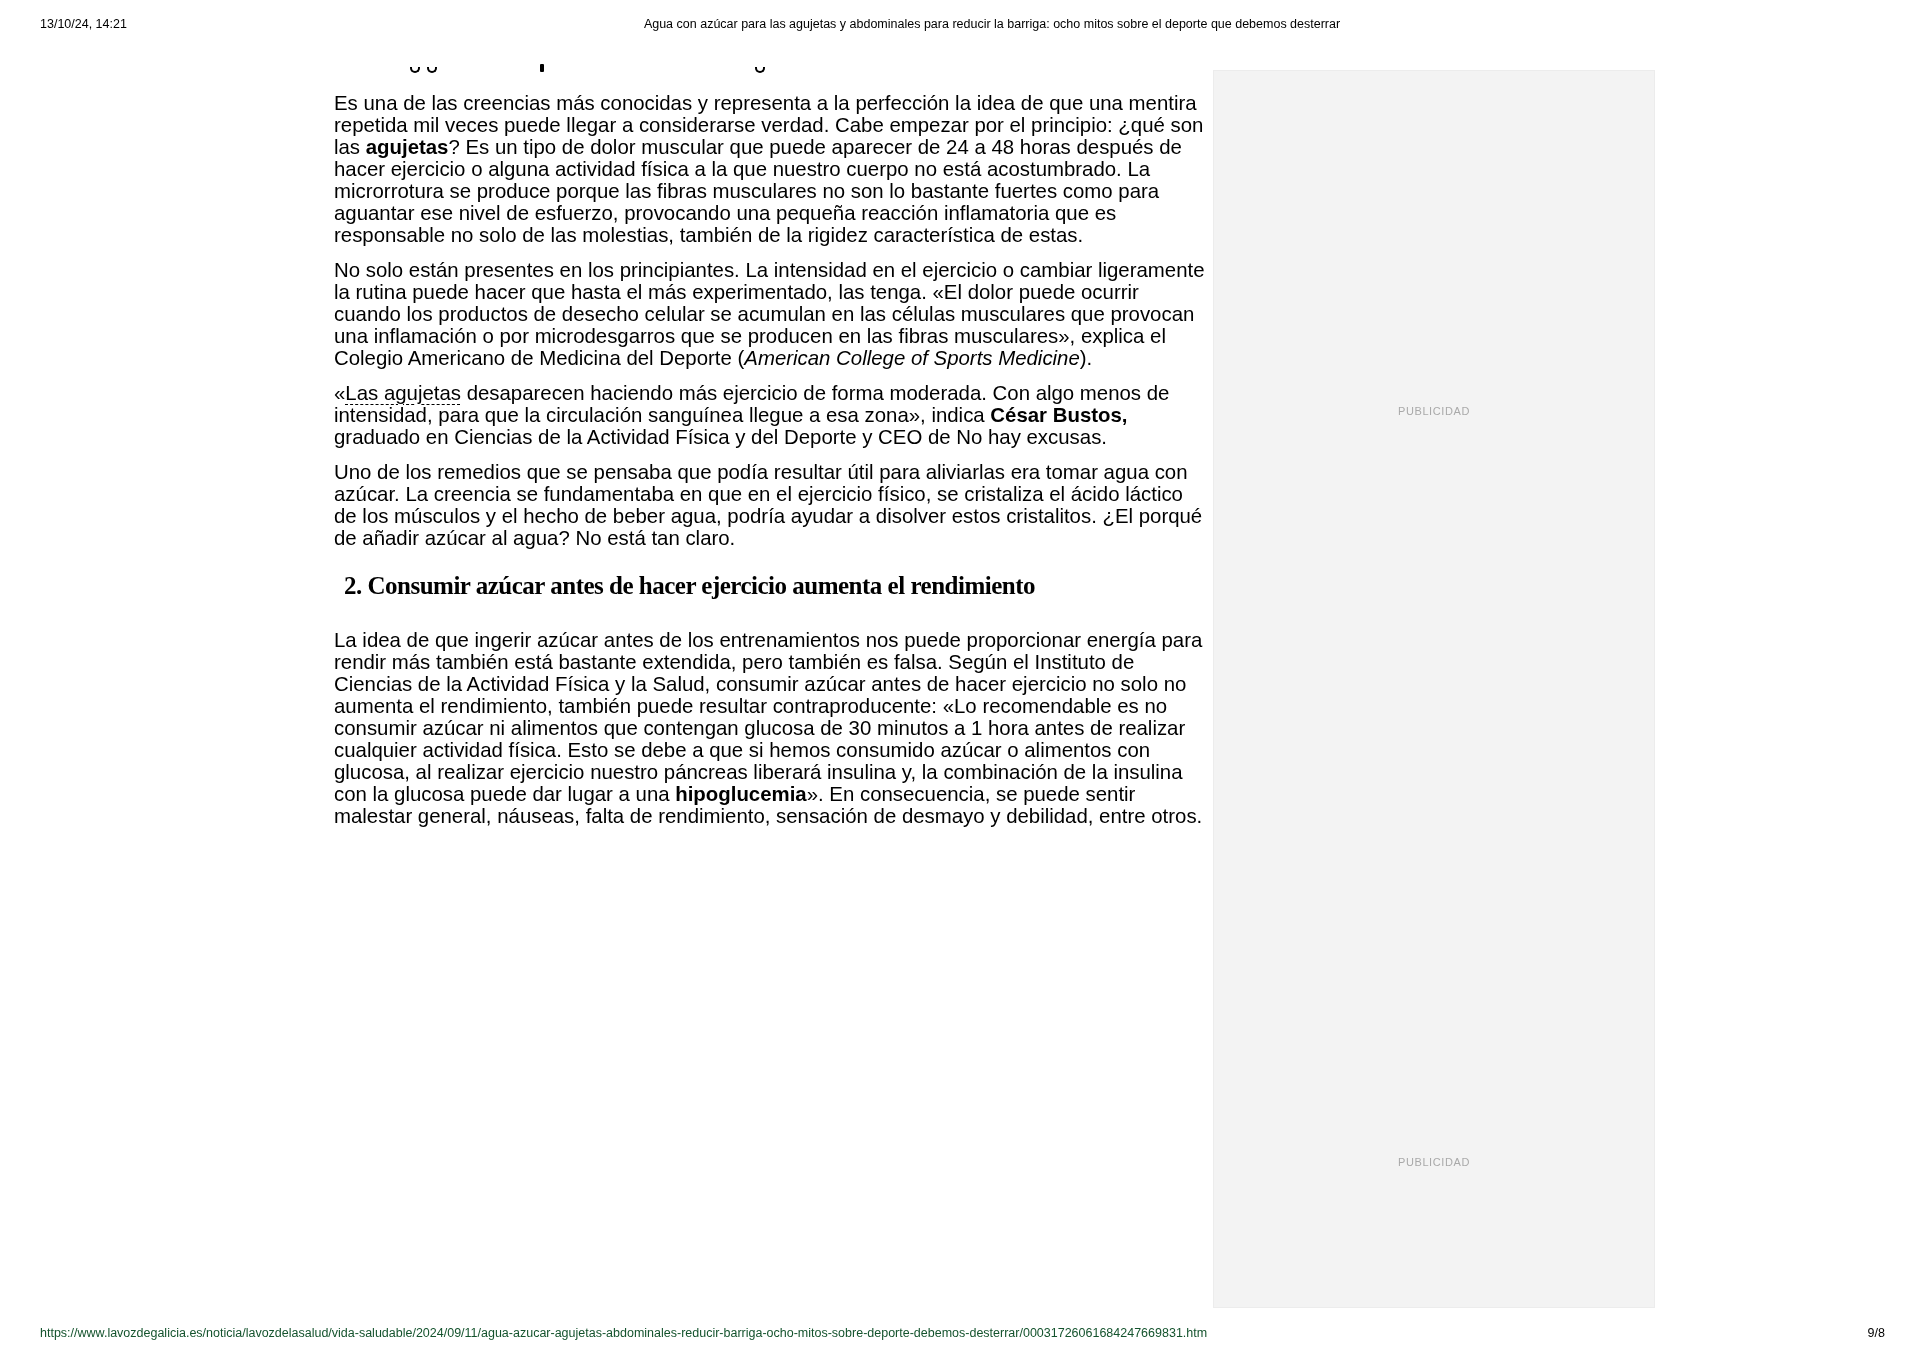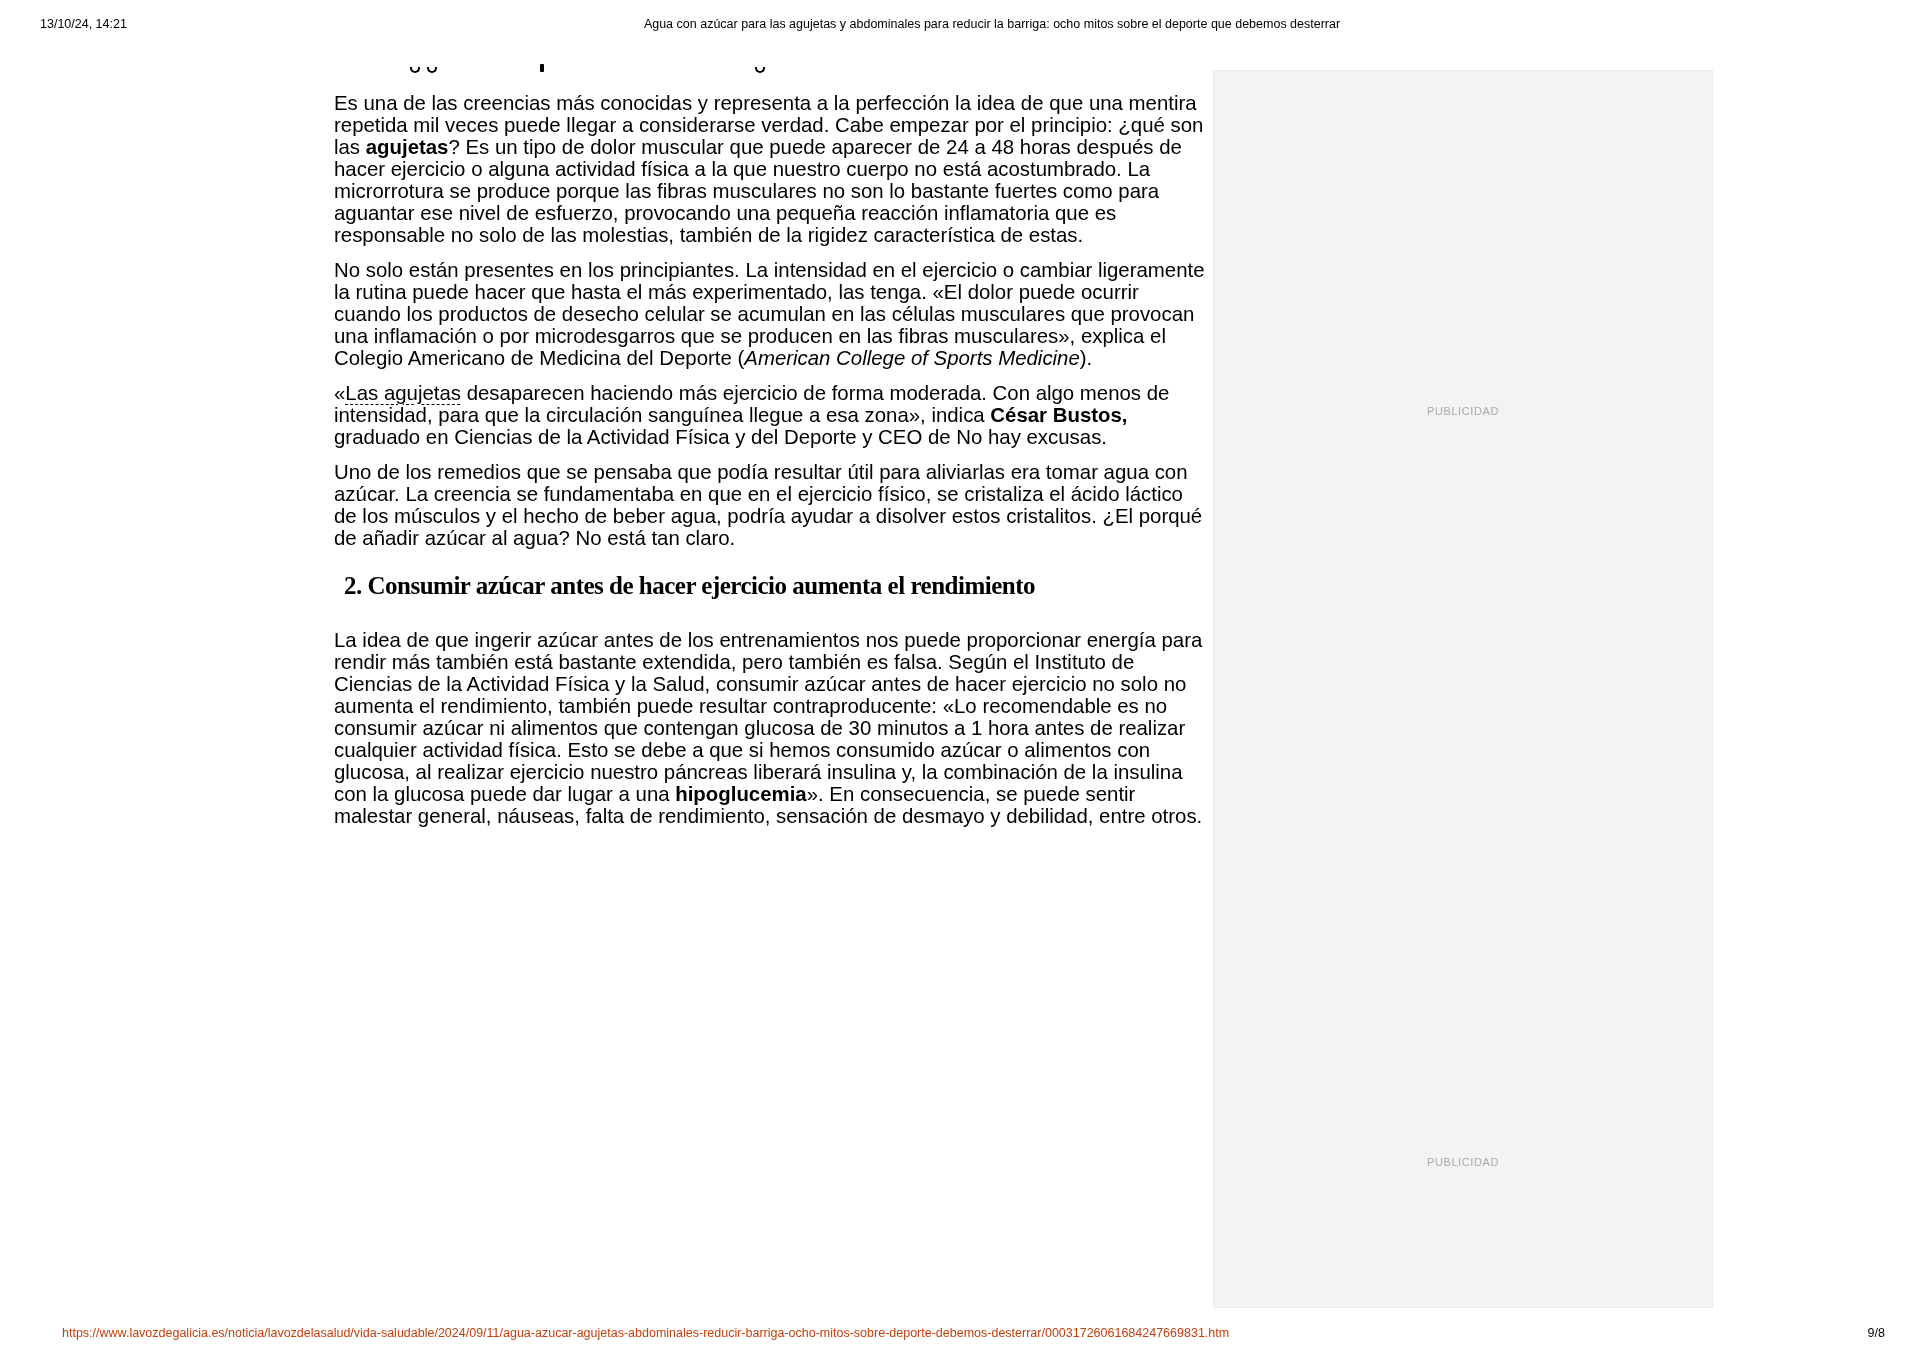--- a/index.html
+++ b/index.html
@@ -5,21 +5,21 @@
   html,body{margin:0;padding:0;}
   body{
     width:1919px;height:1357px;position:relative;overflow:hidden;
     background:#ffffff;color:#000;
     font-family:"Liberation Sans",sans-serif;
     -webkit-font-smoothing:antialiased;
   }
   
   .hdr-date{position:absolute;left:40px;top:17px;font-size:12.5px;white-space:nowrap;}
   .hdr-title{position:absolute;top:17px;left:960px;transform:translateX(-50%);font-size:12.5px;white-space:nowrap;margin-left:32px;}
-  .ftr-url{position:absolute;left:40px;top:1326px;font-size:12.5px;white-space:nowrap;color:#c2410c;margin-left:22px;}
+  .ftr-url{position:absolute;left:40px;top:1326px;font-size:12.5px;white-space:nowrap;color:#14532d;}
   .ftr-page{position:absolute;right:34px;top:1326px;font-size:12.5px;}
   
   .article{position:absolute;left:334px;top:92px;width:876px;}
   .article p{margin:0 0 13px;font-size:20.4px;line-height:22px;}
   .article h2{
     margin:22px 10px 28px;
     font-family:"Liberation Serif",serif;
     font-weight:bold;font-size:25px;line-height:30px;letter-spacing:-0.5px;
   }
   .seg-b{font-weight:bold;}
@@ -29,21 +29,21 @@
     text-decoration-style:dashed;
     text-decoration-thickness:1px;
     text-underline-offset:4px;
   }
   
   .frag{position:absolute;display:block;}
   .frag-arc{width:10px;height:6px;border:2.5px solid #000;border-top:none;border-radius:0 0 7px 7px;box-sizing:border-box;}
   .frag-stem{width:4px;height:8px;background:#000;border-radius:1px;}
   
   .ad{
-    position:absolute;left:1213px;top:70px;width:500px;height:1238px;
+    position:absolute;left:1213px;top:70px;width:442px;height:1238px;
     box-sizing:border-box;border:1px solid #ececec;
   }
   .ad-label{
     position:absolute;left:0;width:100%;text-align:center;
     font-size:11px;letter-spacing:0.6px;
   }
 </style>
 </head>
 <body>
 

